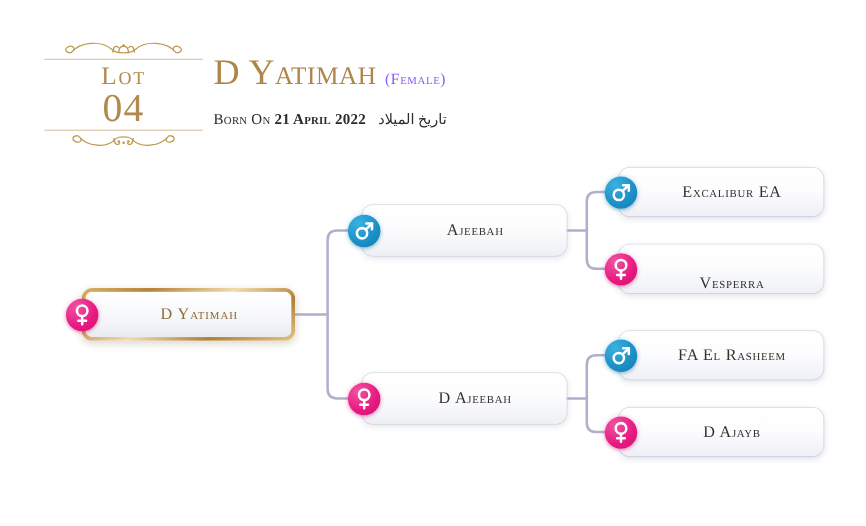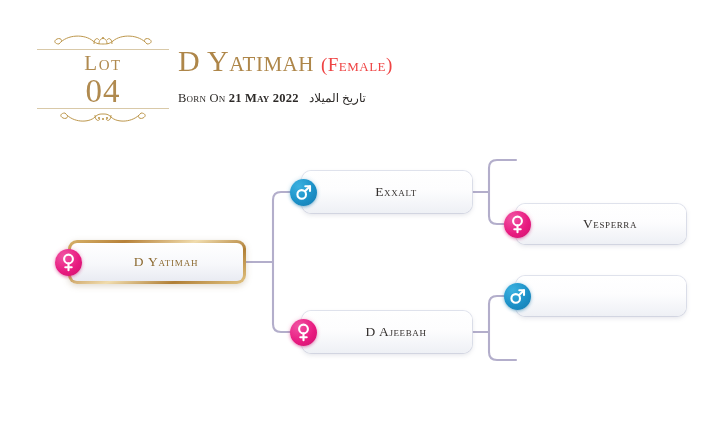--- a/index.html
+++ b/index.html
@@ -41,22 +41,22 @@
   .title-block{position:absolute;left:178px;top:44px;}
   .main-title{
     font-family:"Liberation Serif", serif;
     font-size:30px;color:#ae8649;
     letter-spacing:0.5px;
     white-space:nowrap;
     line-height:34px;
   }
   .main-title .nm{font-variant:small-caps;}
   .main-title .sex{
-    font-size:19px;font-variant:small-caps;margin-left:7px;
-    color:#ef4444;
+    font-size:13px;font-variant:small-caps;margin-left:7px;
+    color:#8b5cf6;
   }
   .born-line{
     margin-top:9px;
     font-family:"Liberation Serif", serif;
     font-size:12.5px;color:#2d2a28;
     white-space:nowrap;
     font-variant:small-caps;
     letter-spacing:0.2px;
   }
   .born-line .bdate{font-weight:bold;}
@@ -168,21 +168,21 @@
       </svg>
     </span>
   </div>
 
   <div class="title-block">
     <div class="main-title">
       <span class="nm">D Yatimah</span><span class="sex">(Female)</span>
     </div>
     <div class="born-line">
       <span>Born On</span>
-      <span class="bdate">21 May 2022</span>
+      <span class="bdate">21 April 2022</span>
       <span class="ar">تاريخ الميلاد</span>
     </div>
   </div>
 </div>
 
 <div class="tree">
 
   <div class="conn-layer">
     <svg width="722" height="438" xmlns="http://www.w3.org/2000/svg">
       <g fill="none" stroke="#b3aecb" stroke-width="2.1" stroke-linecap="round">
@@ -215,54 +215,78 @@
   <div class="node" style="left:302px;top:171px;width:170px;height:42px;">
     <span class="box"></span>
     <span class="badge male" style="left:-12px;top:8px;">
       <span class="glow"></span>
       <svg width="17" height="17" viewBox="0 0 17 17" xmlns="http://www.w3.org/2000/svg">
         <circle cx="6.7" cy="10.4" r="4.3" fill="none" stroke="#fff" stroke-width="2.1"></circle>
         <path d="M10.2 6.9 L15 2.3" stroke="#fff" stroke-width="2.1" stroke-linecap="round"></path>
         <path d="M10.3 2.3 H15 V7" fill="none" stroke="#fff" stroke-width="2.1" stroke-linejoin="round" stroke-linecap="round"></path>
       </svg>
     </span>
-    <span class="label">Exxalt</span>
+    <span class="label">Ajeebah</span>
   </div>
 
   <div class="node" style="left:302px;top:311px;width:170px;height:42px;justify-content:center;">
     <span class="box"></span>
     <span class="badge female" style="left:-12px;top:8px;">
       <span class="glow"></span>
       <svg width="15" height="19" viewBox="0 0 15 19" xmlns="http://www.w3.org/2000/svg">
         <circle cx="7.5" cy="6" r="4.4" fill="none" stroke="#fff" stroke-width="2.1"></circle>
         <path d="M7.5 10.6 V17.2 M4.3 14.2 H10.7" stroke="#fff" stroke-width="2.1" stroke-linecap="round"></path>
       </svg>
     </span>
     <span class="label">D Ajeebah</span>
   </div>
 
-
-  <div class="node" style="left:516px;top:204px;width:170px;height:40px;">
-    <span class="box"></span>
-    <span class="badge female" style="left:-12px;top:7px;">
-      <span class="glow"></span>
-      <svg width="15" height="19" viewBox="0 0 15 19" xmlns="http://www.w3.org/2000/svg">
-        <circle cx="7.5" cy="6" r="4.4" fill="none" stroke="#fff" stroke-width="2.1"></circle>
-        <path d="M7.5 10.6 V17.2 M4.3 14.2 H10.7" stroke="#fff" stroke-width="2.1" stroke-linecap="round"></path>
-      </svg>
-    </span>
-    <span class="label">Vesperra</span>
-  </div>
-
-  <div class="node" style="left:516px;top:276px;width:170px;height:40px;">
+  <div class="node" style="left:516px;top:140px;width:170px;height:40px;">
     <span class="box"></span>
     <span class="badge male" style="left:-12px;top:7px;">
       <span class="glow"></span>
       <svg width="17" height="17" viewBox="0 0 17 17" xmlns="http://www.w3.org/2000/svg">
         <circle cx="6.7" cy="10.4" r="4.3" fill="none" stroke="#fff" stroke-width="2.1"></circle>
         <path d="M10.2 6.9 L15 2.3" stroke="#fff" stroke-width="2.1" stroke-linecap="round"></path>
         <path d="M10.3 2.3 H15 V7" fill="none" stroke="#fff" stroke-width="2.1" stroke-linejoin="round" stroke-linecap="round"></path>
       </svg>
     </span>
-  </div>
-
+    <span class="label">Excalibur EA</span>
+  </div>
+
+  <div class="node" style="left:516px;top:204px;width:170px;height:40px;align-items:flex-end;">
+    <span class="box"></span>
+    <span class="badge female" style="left:-12px;top:7px;">
+      <span class="glow"></span>
+      <svg width="15" height="19" viewBox="0 0 15 19" xmlns="http://www.w3.org/2000/svg">
+        <circle cx="7.5" cy="6" r="4.4" fill="none" stroke="#fff" stroke-width="2.1"></circle>
+        <path d="M7.5 10.6 V17.2 M4.3 14.2 H10.7" stroke="#fff" stroke-width="2.1" stroke-linecap="round"></path>
+      </svg>
+    </span>
+    <span class="label">Vesperra</span>
+  </div>
+
+  <div class="node" style="left:516px;top:276px;width:170px;height:40px;">
+    <span class="box"></span>
+    <span class="badge male" style="left:-12px;top:7px;">
+      <span class="glow"></span>
+      <svg width="17" height="17" viewBox="0 0 17 17" xmlns="http://www.w3.org/2000/svg">
+        <circle cx="6.7" cy="10.4" r="4.3" fill="none" stroke="#fff" stroke-width="2.1"></circle>
+        <path d="M10.2 6.9 L15 2.3" stroke="#fff" stroke-width="2.1" stroke-linecap="round"></path>
+        <path d="M10.3 2.3 H15 V7" fill="none" stroke="#fff" stroke-width="2.1" stroke-linejoin="round" stroke-linecap="round"></path>
+      </svg>
+    </span>
+    <span class="label">FA El Rasheem</span>
+  </div>
+
+  <div class="node" style="left:516px;top:340px;width:170px;height:40px;">
+    <span class="box"></span>
+    <span class="badge female" style="left:-12px;top:7px;">
+      <span class="glow"></span>
+      <svg width="15" height="19" viewBox="0 0 15 19" xmlns="http://www.w3.org/2000/svg">
+        <circle cx="7.5" cy="6" r="4.4" fill="none" stroke="#fff" stroke-width="2.1"></circle>
+        <path d="M7.5 10.6 V17.2 M4.3 14.2 H10.7" stroke="#fff" stroke-width="2.1" stroke-linecap="round"></path>
+      </svg>
+    </span>
+    <span class="label">D Ajayb</span>
+  </div>
 
 </div>
 
 </body></html>

